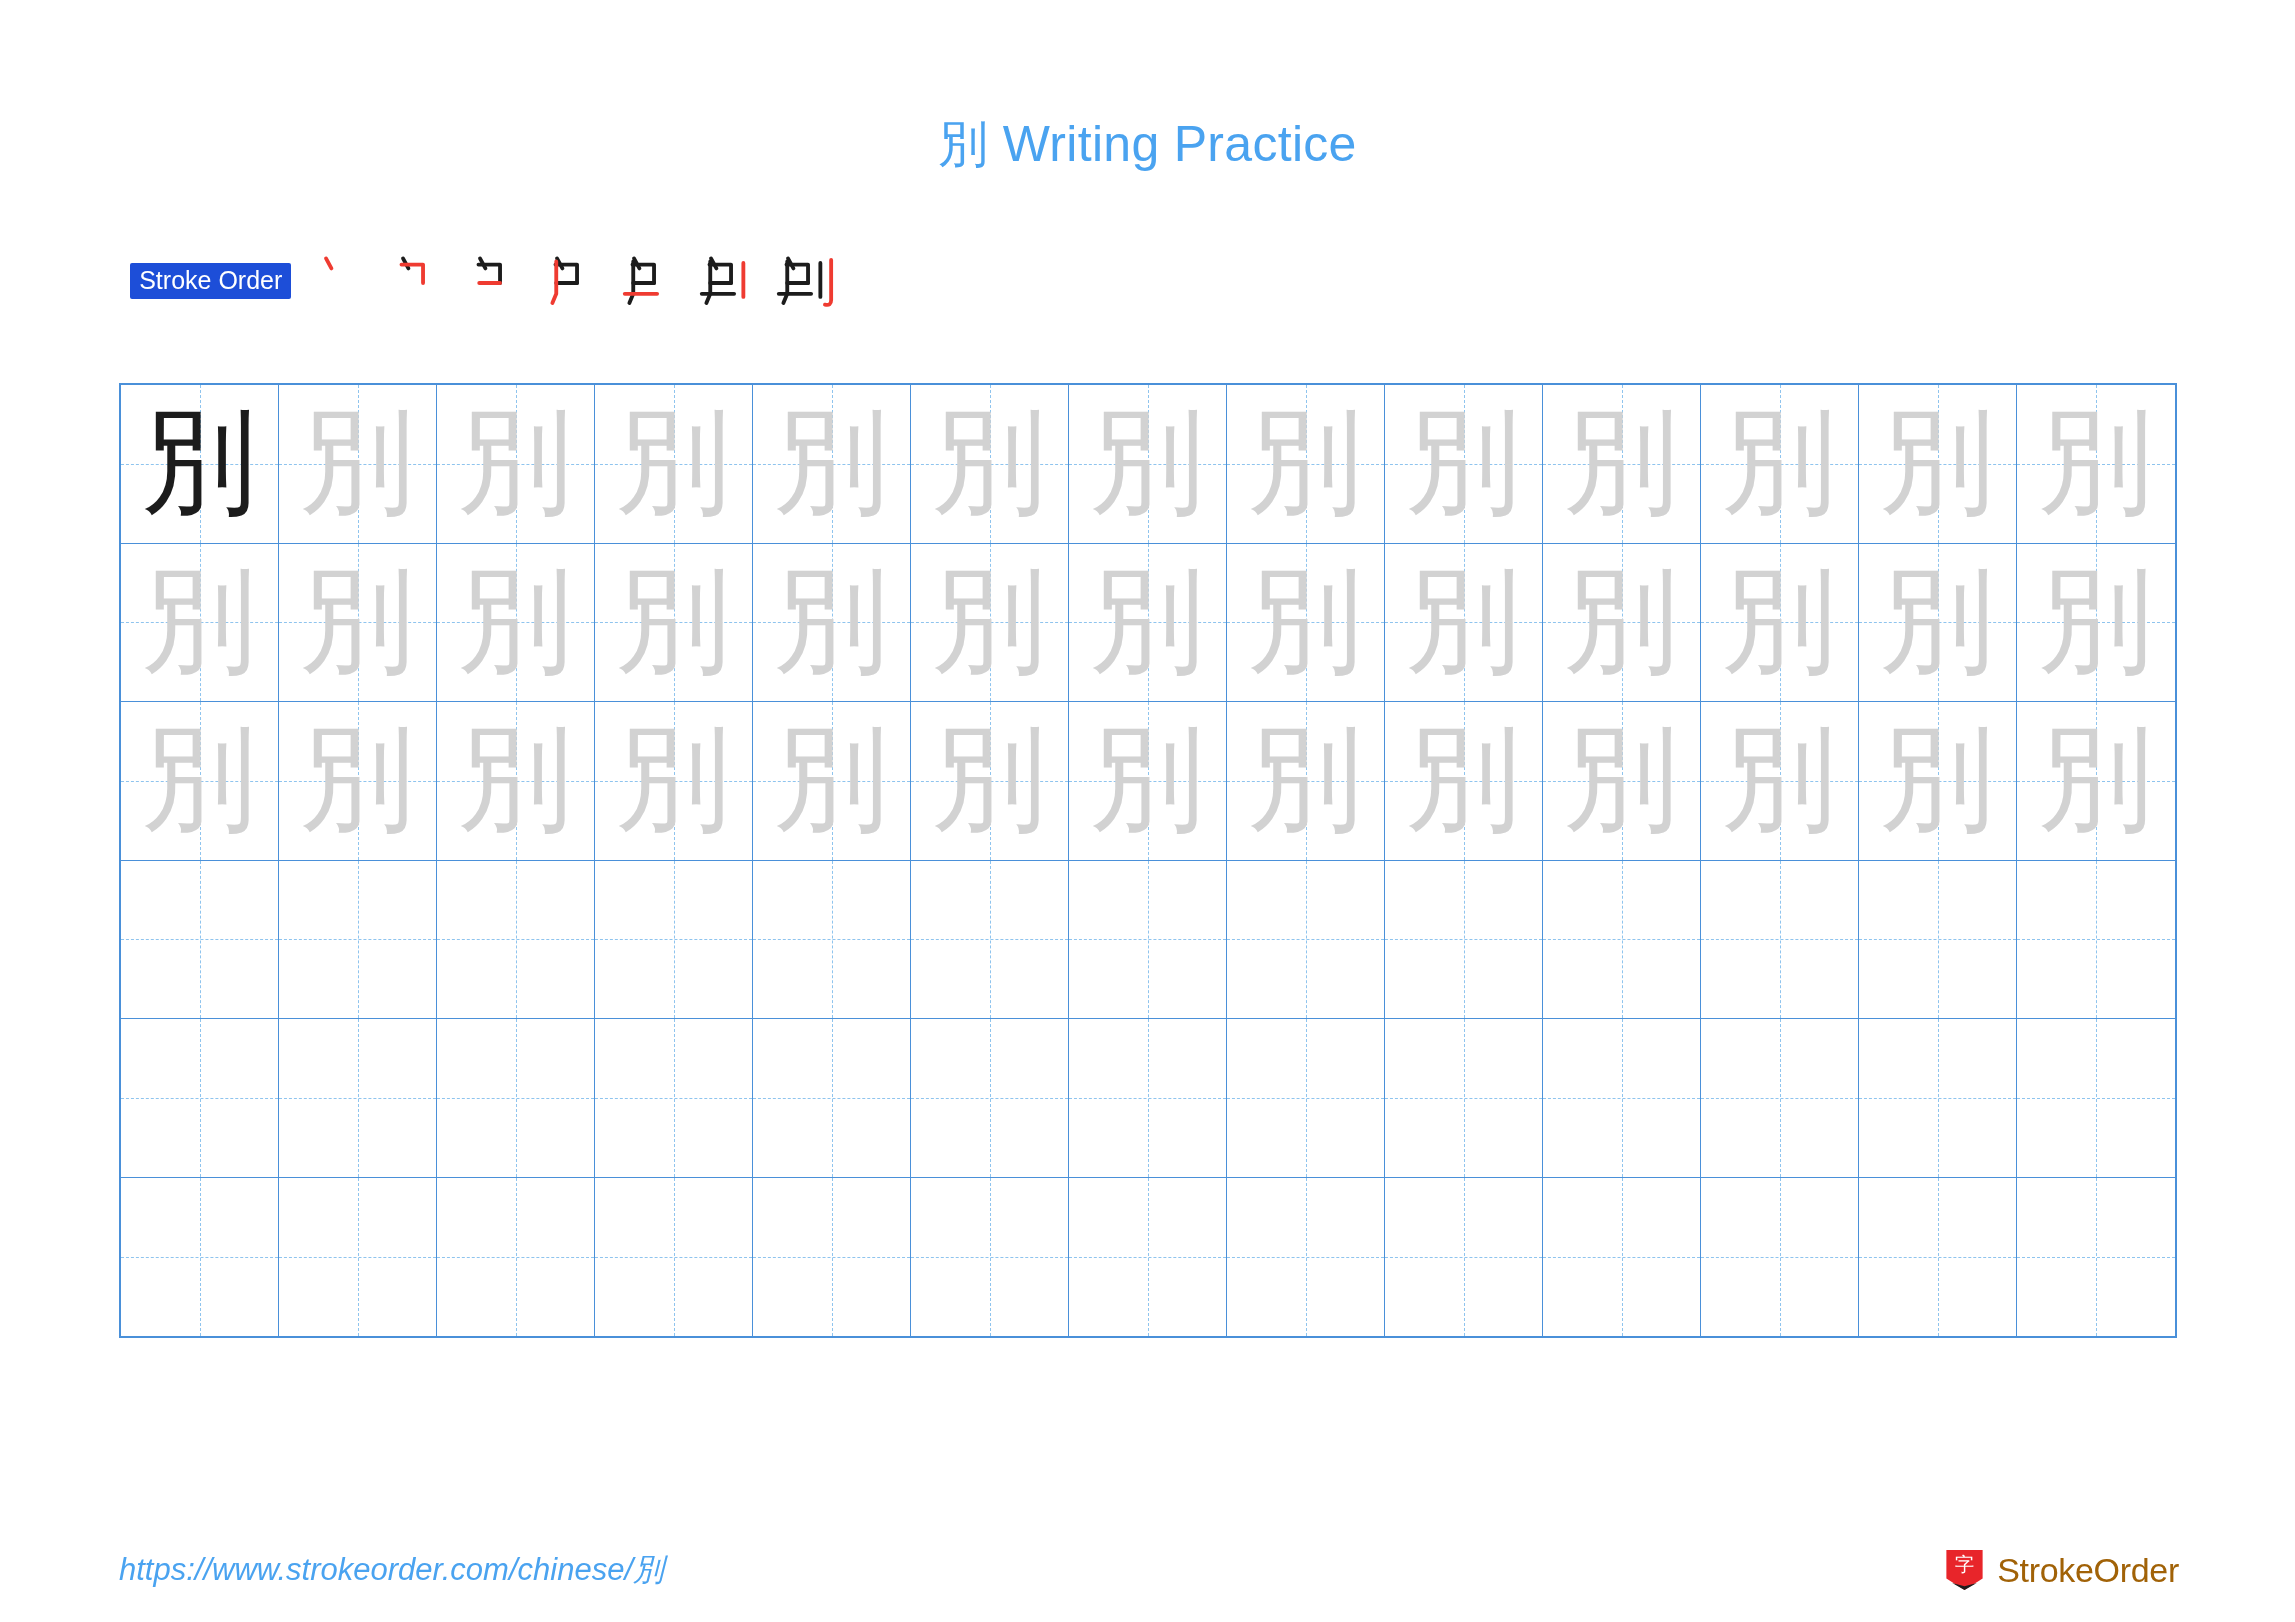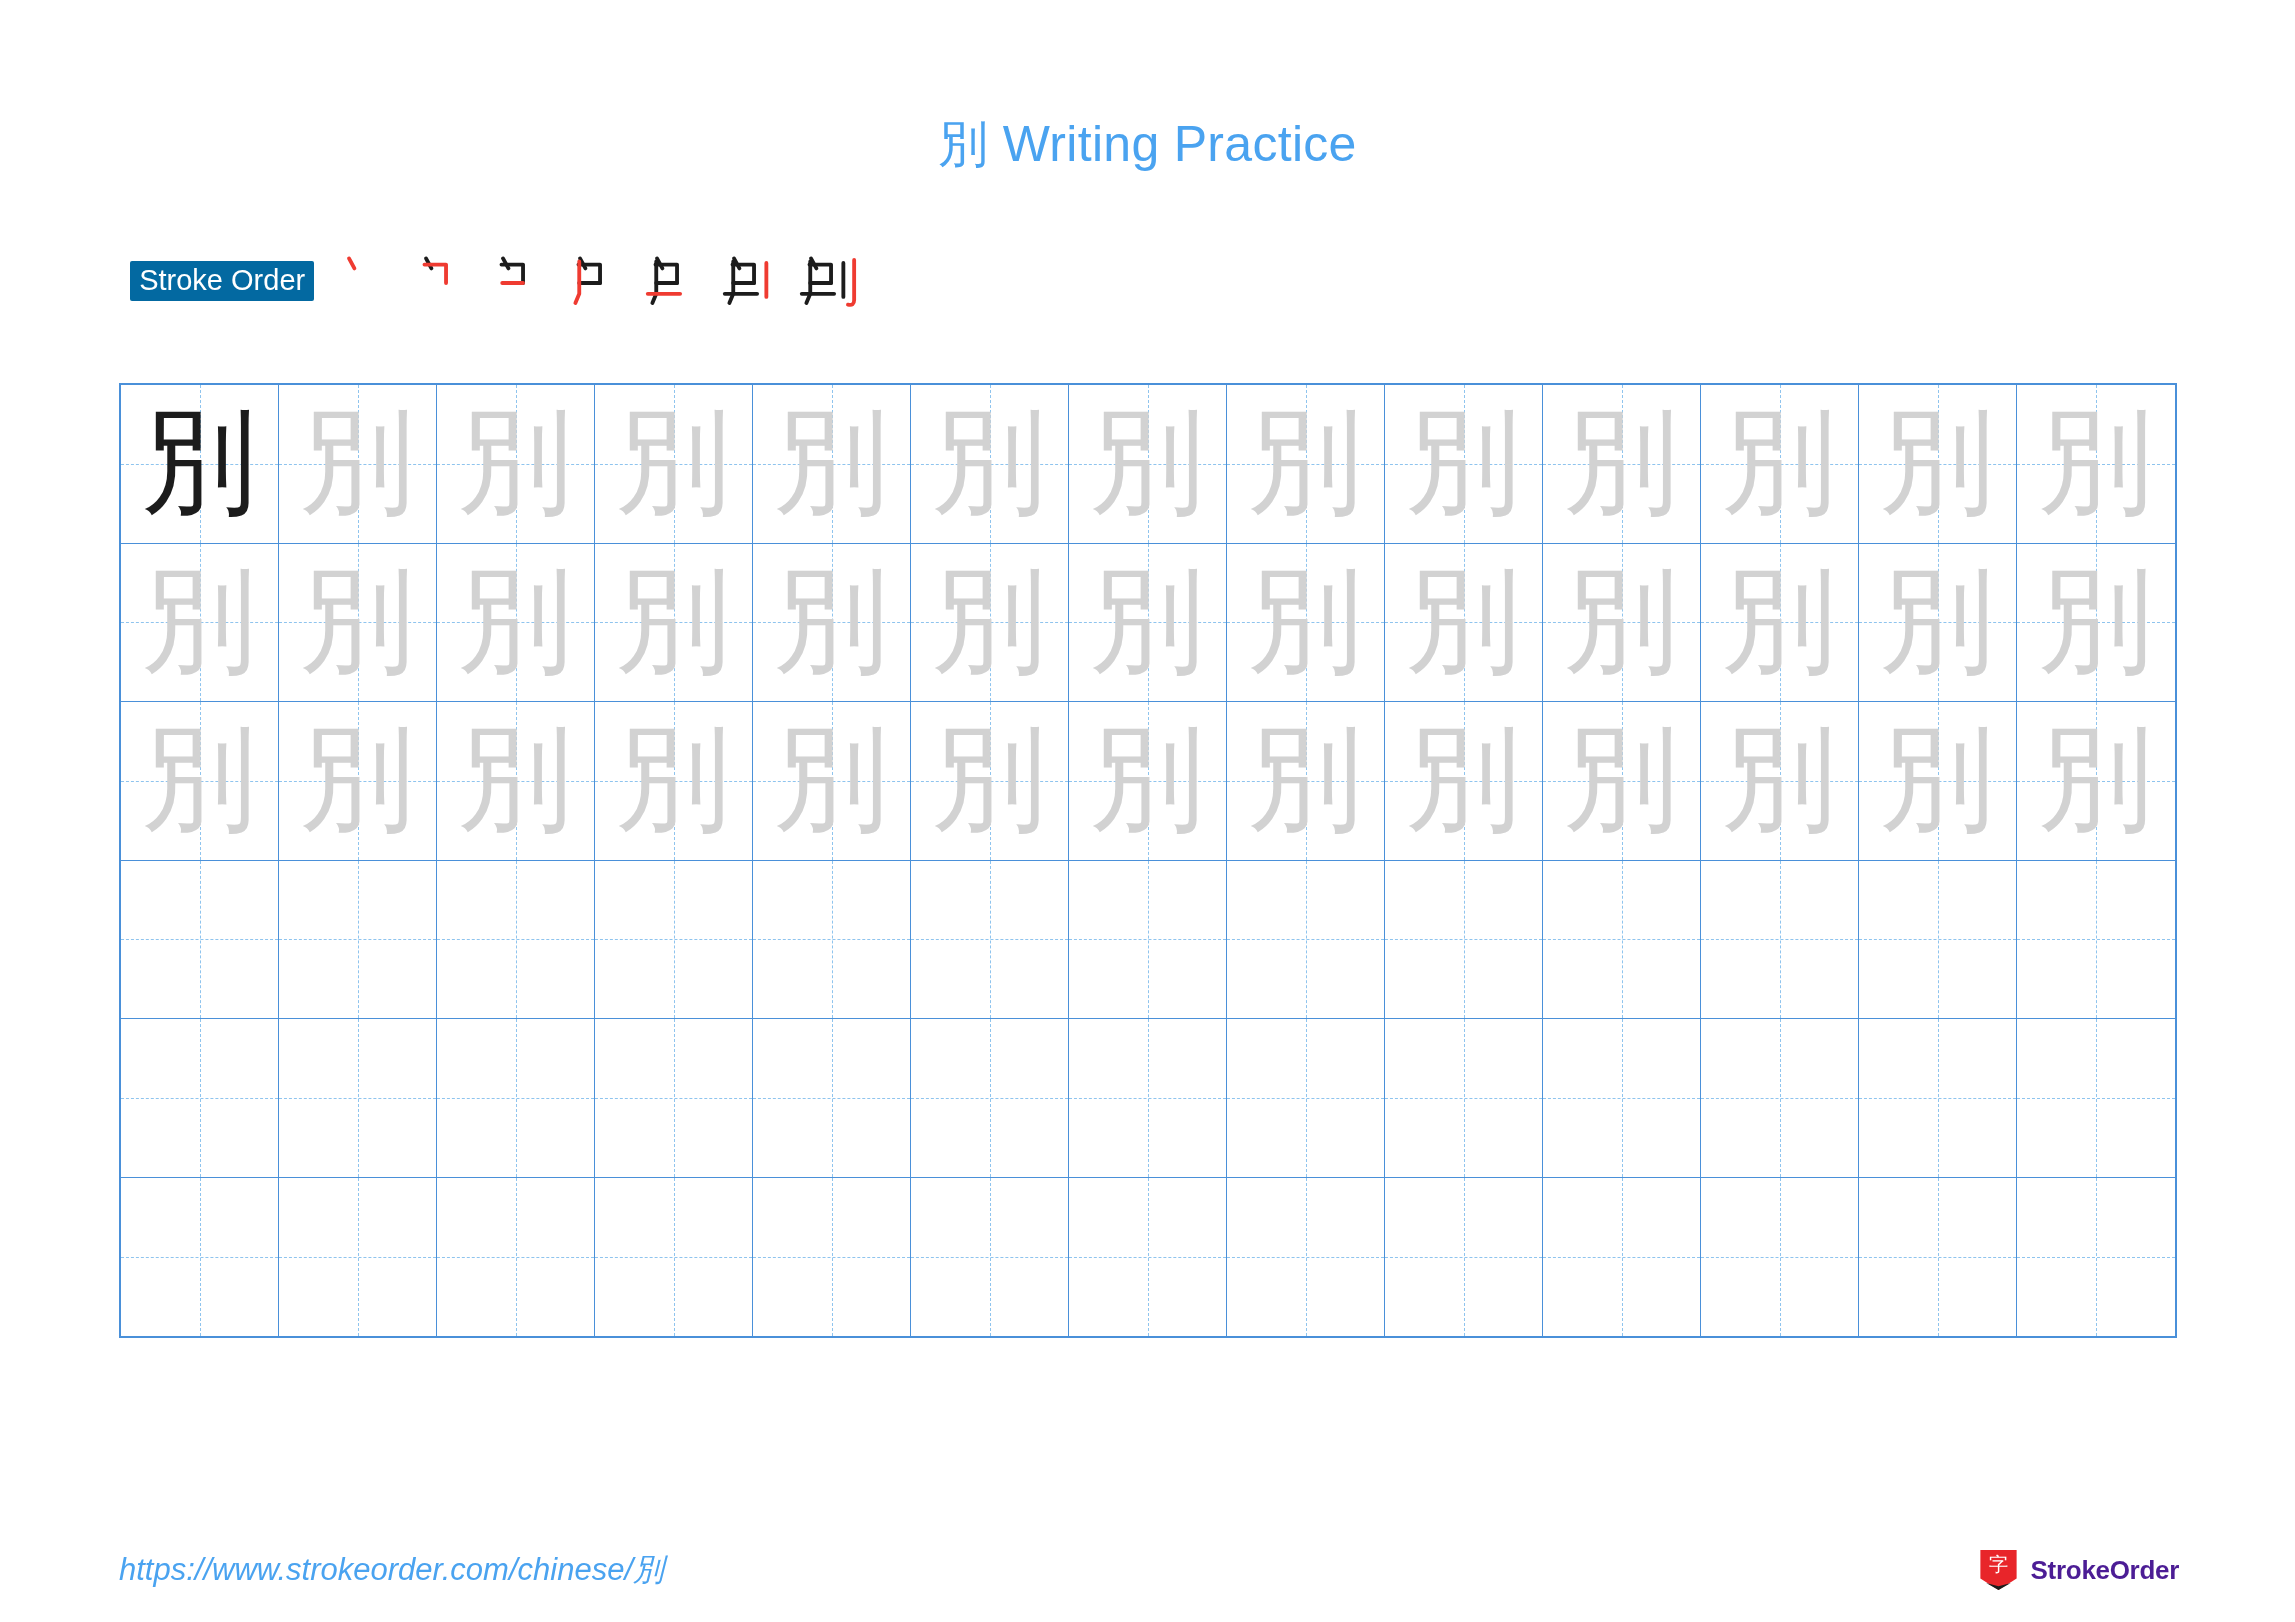--- a/index.html
+++ b/index.html
@@ -32,23 +32,23 @@
   
   .stroke-order-row {
     position: absolute;
     top: 255px;
     left: 130px;
     display: flex;
     align-items: center;
     height: 52px;
   }
   .stroke-order-badge {
-    background: #0369a1;
+    background: #1d4ed8;
     color: #ffffff;
-    font-size: 29px;
+    font-size: 25px;
     padding: 4.6px 9.2px 5.9px 9.2px;
     border-radius: 2px;
     line-height: 1;
     white-space: nowrap;
   }
   .stroke-steps {
     display: flex;
     align-items: flex-end;
     margin-left: 14.4px;
   }
@@ -142,23 +142,23 @@
     display: flex;
     align-items: center;
     gap: 11.8px;
   }
   .brand-logo {
     width: 41px;
     height: 44px;
     position: relative;
   }
   .brand-name {
-    font-size: 26px;
-    font-weight: bold;
-    color: #4c1d95;
+    font-size: 34px;
+    font-weight: normal;
+    color: #a16207;
     white-space: nowrap;
     letter-spacing: -0.3px;
   }
 </style>
 </head>
 <body>
 
 <div class="page-title">別 Writing Practice</div>
 
 <div class="stroke-order-row">

